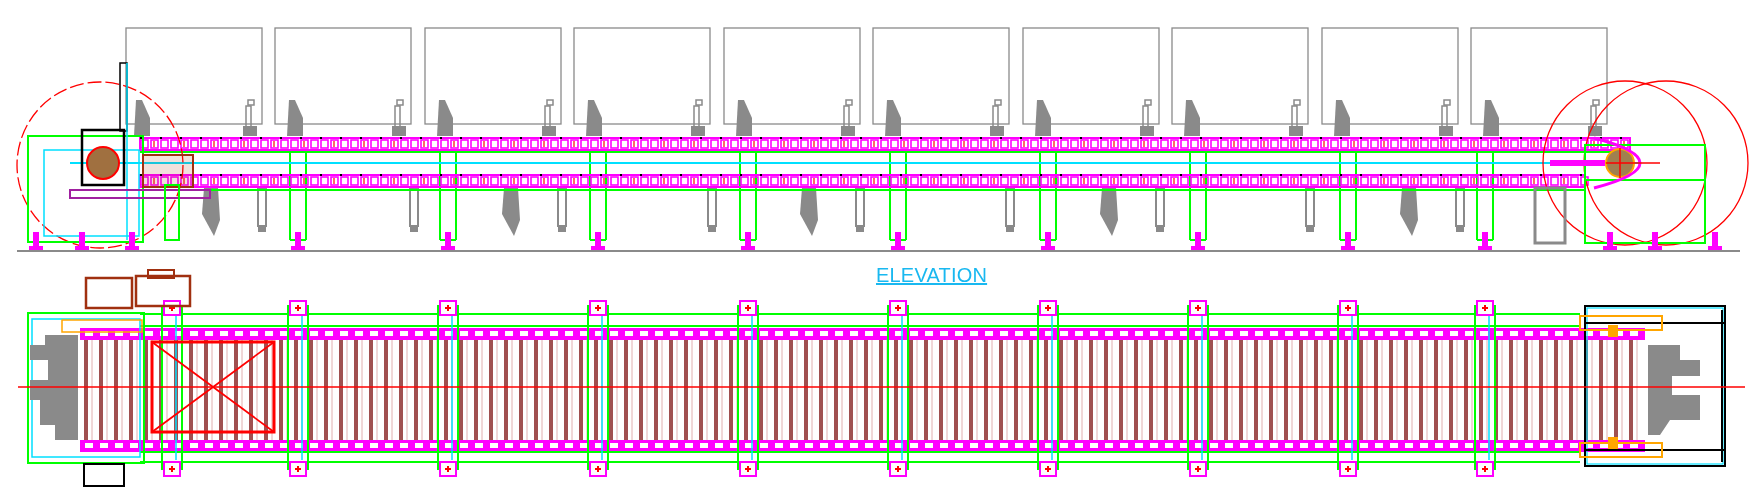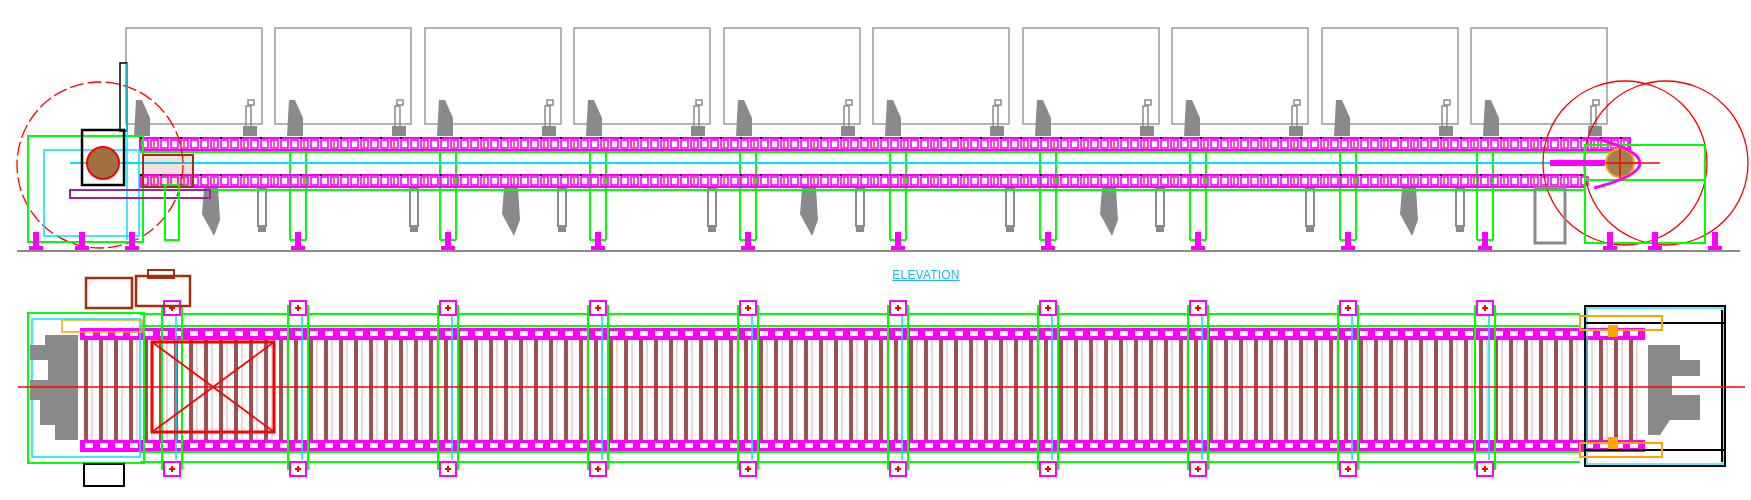--- a/index.html
+++ b/index.html
@@ -1,20 +1,20 @@
 <!DOCTYPE html>
 <html><head>
 <meta charset="utf-8">
 <style>
   html, body { margin:0; padding:0; background:#ffffff; }
   body { width:1751px; height:500px; overflow:hidden; position:relative; font-family:"Liberation Sans", sans-serif; }
   #drawing { position:absolute; left:0; top:0; width:1751px; height:500px; }
   .view-title {
     position:absolute; left:876px; top:265px; width:100px; text-align:center;
-    font-family:"Liberation Sans", sans-serif; font-size:12px; color:#19b8f0;
+    font-family:"Liberation Sans", sans-serif; font-size:20px; color:#19b8f0;
     text-decoration:underline; letter-spacing:0.2px; line-height:20px;
   }
 </style>
 </head>
 <body>
 
 <svg id="drawing" xmlns="http://www.w3.org/2000/svg" width="1751" height="500" viewBox="0 0 1751 500">
   <g id="elev">
       <rect x="126" y="28" width="136" height="96" stroke="#8a8a8a" fill="none" stroke-width="1.3"></rect>
       <rect x="275" y="28" width="136" height="96" stroke="#8a8a8a" fill="none" stroke-width="1.3"></rect>

